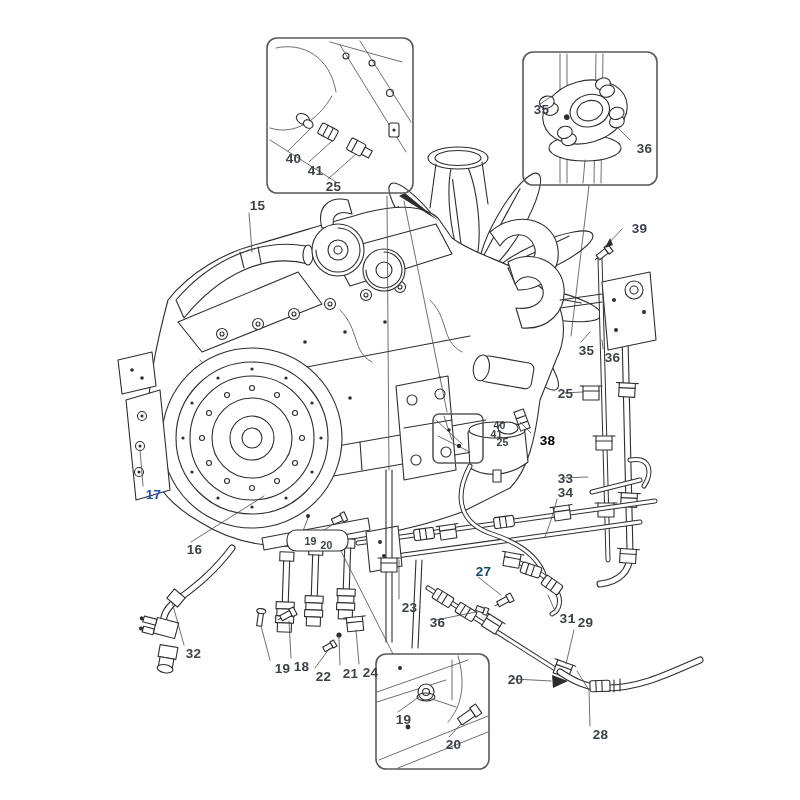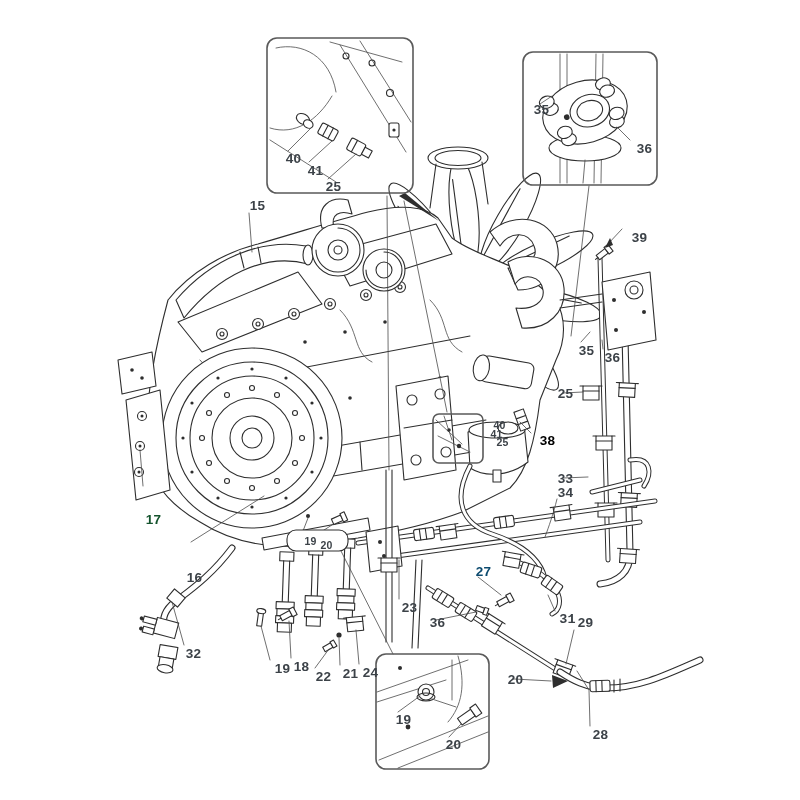--- a/index.html
+++ b/index.html
@@ -493,42 +493,42 @@
     <path class="lnthin" d="M436,420 L462,444"></path>
     <path class="lnthin" d="M438,436 L470,452"></path>
     <path class="lnthin" d="M444,416 L452,440"></path>
     <circle class="dot" cx="459" cy="446" r="2.2"></circle>
     <circle class="dot" cx="449" cy="430" r="1.8"></circle>
   </g>
 </svg>
 
 <div id="callout-layer">
       <span class="callout" style="left: 247px; top: 205px; color: rgb(60, 66, 72);">15</span>
-      <span class="callout" style="left: 184px; top: 549px; color: rgb(60, 66, 72); margin-top: 28px;">16</span>
-      <span class="callout" style="left: 143px; top: 519px; color: #14532d;">17</span>
+      <span class="callout" style="left: 184px; top: 549px; color: rgb(60, 66, 72);">16</span>
+      <span class="callout" style="left: 143px; top: 494px; color: #1d4ed8;">17</span>
       <span class="callout" style="left: 291px; top: 666px; color: rgb(60, 66, 72);">18</span>
       <span class="callout" style="left: 272px; top: 668px; color: rgb(60, 66, 72);">19</span>
       <span class="callout" style="left: 340px; top: 673px; color: rgb(60, 66, 72);">21</span>
       <span class="callout" style="left: 313px; top: 676px; color: rgb(60, 66, 72);">22</span>
       <span class="callout" style="left: 399px; top: 607px; color: rgb(60, 66, 72);">23</span>
       <span class="callout" style="left: 360px; top: 672px; color: rgb(60, 66, 72);">24</span>
       <span class="callout" style="left: 427px; top: 622px; color: rgb(60, 66, 72);">36</span>
       <span class="callout" style="left: 473px; top: 571px; color: #0c4a6e;">27</span>
       <span class="callout" style="left: 590px; top: 734px; color: rgb(60, 66, 72);">28</span>
       <span class="callout" style="left: 575px; top: 622px; color: rgb(60, 66, 72);">29</span>
       <span class="callout" style="left: 505px; top: 679px; color: rgb(60, 66, 72);">20</span>
       <span class="callout" style="left: 557px; top: 619px; color: rgb(60, 66, 72); font-family: Liberation Mono, monospace;">31</span>
       <span class="callout" style="left: 183px; top: 653px; color: rgb(60, 66, 72);">32</span>
       <span class="callout" style="left: 555px; top: 478px; color: rgb(60, 66, 72);">33</span>
       <span class="callout" style="left: 555px; top: 492px; color: rgb(60, 66, 72);">34</span>
       <span class="callout" style="left: 576px; top: 350px; color: rgb(60, 66, 72);">35</span>
       <span class="callout" style="left: 602px; top: 357px; color: rgb(60, 66, 72);">36</span>
       <span class="callout" style="left: 555px; top: 393px; color: rgb(60, 66, 72);">25</span>
       <span class="callout" style="left: 537px; top: 440px; color: #000000;">38</span>
-      <span class="callout" style="left: 629px; top: 237px; color: rgb(60, 66, 72);">39</span>
+      <span class="callout" style="left: 629px; top: 228px; color: rgb(60, 66, 72);">39</span>
       <span class="callout small" style="left: 300px; top: 541px; color: rgb(60, 66, 72);">19</span>
       <span class="callout small" style="left: 316px; top: 545px; color: rgb(60, 66, 72);">20</span>
       <span class="callout" style="left: 283px; top: 158px; color: rgb(60, 66, 72);">40</span>
       <span class="callout" style="left: 305px; top: 170px; color: rgb(60, 66, 72);">41</span>
       <span class="callout" style="left: 323px; top: 186px; color: rgb(60, 66, 72);">25</span>
       <span class="callout" style="left: 531px; top: 109px; color: rgb(60, 66, 72);">35</span>
       <span class="callout" style="left: 634px; top: 148px; color: rgb(60, 66, 72);">36</span>
       <span class="callout" style="left: 393px; top: 719px; color: rgb(60, 66, 72);">19</span>
       <span class="callout" style="left: 443px; top: 744px; color: rgb(60, 66, 72);">20</span>
       <span class="callout small" style="left: 489px; top: 425px; color: rgb(60, 66, 72);">40</span>

